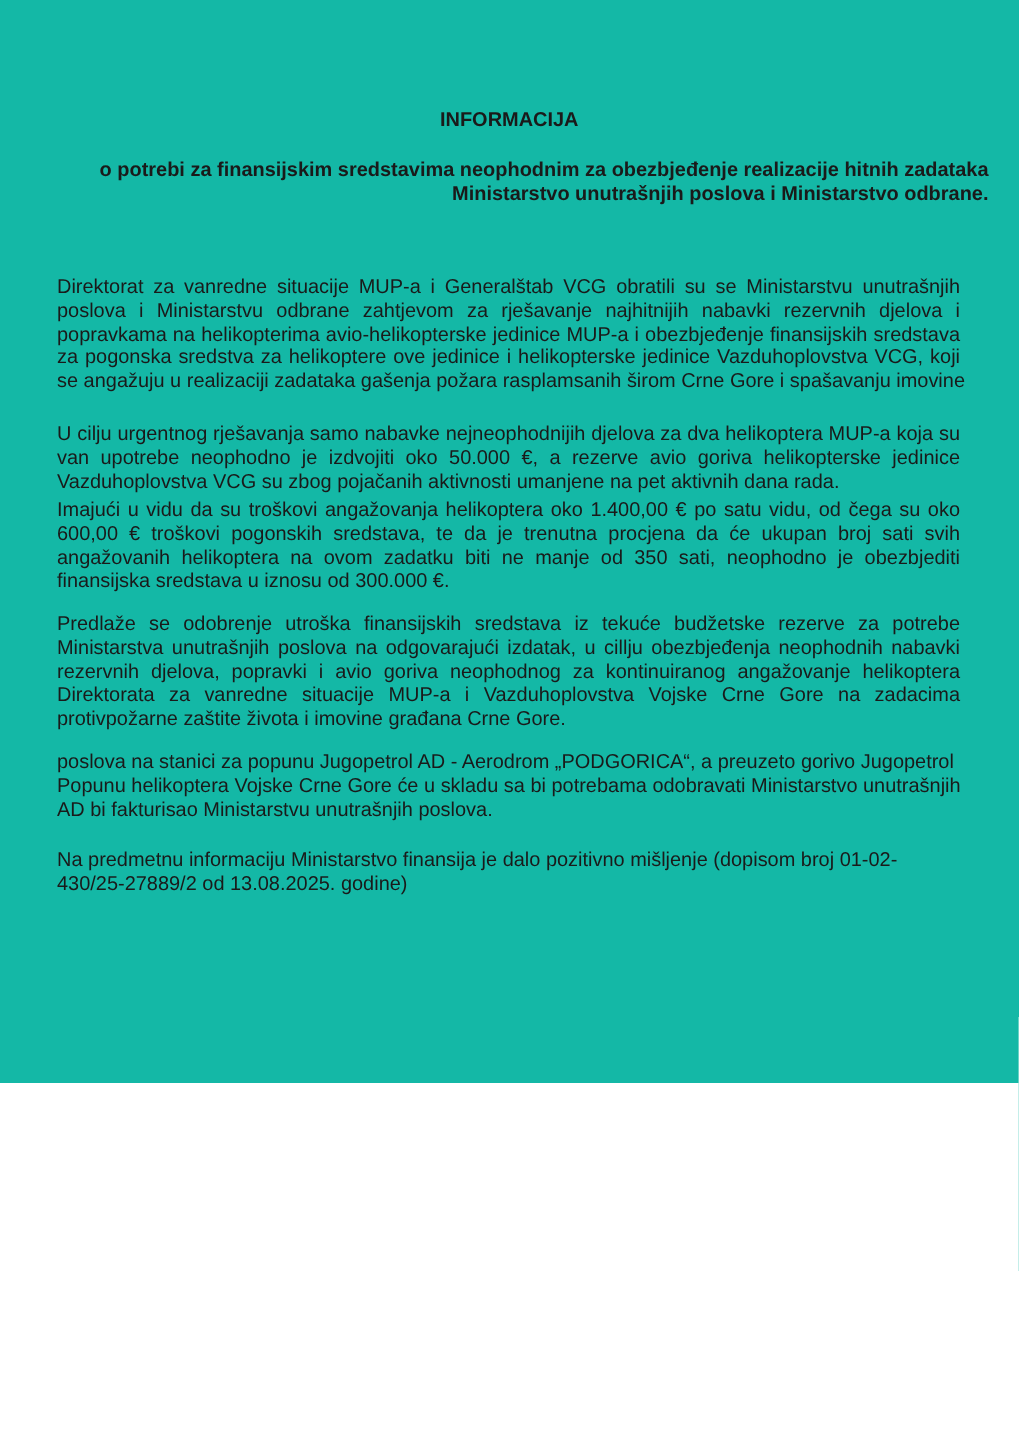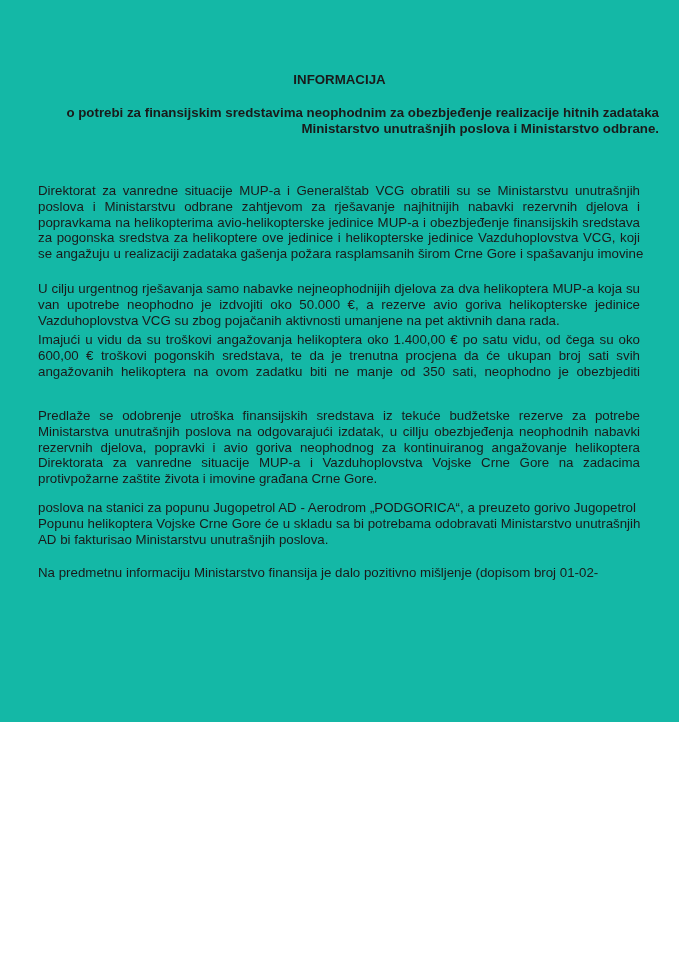--- a/index.html
+++ b/index.html
@@ -43,32 +43,34 @@
   <div class="para" id="p2">
     <span class="ln">U cilju urgentnog rješavanja samo nabavke nejneophodnijih djelova za dva helikoptera MUP-a koja su</span>
     <span class="ln">van upotrebe neophodno je izdvojiti oko 50.000 €, a rezerve avio goriva helikopterske jedinice</span>
     <span class="ln last">Vazduhoplovstva VCG su zbog pojačanih aktivnosti umanjene na pet aktivnih dana rada.</span>
   </div>
 
   <div class="para" id="p3">
     <span class="ln">Imajući u vidu da su troškovi angažovanja helikoptera oko 1.400,00 € po satu vidu, od čega su oko</span>
     <span class="ln">600,00 € troškovi pogonskih sredstava, te da je trenutna procjena da će ukupan broj sati svih</span>
     <span class="ln">angažovanih helikoptera na ovom zadatku biti ne manje od 350 sati, neophodno je obezbjediti</span>
+    <span class="ln last">finansijska sredstava u iznosu od 300.000 €.</span>
   </div>
 
   <div class="para" id="p4">
     <span class="ln">Predlaže se odobrenje utroška finansijskih sredstava iz tekuće budžetske rezerve za potrebe</span>
     <span class="ln">Ministarstva unutrašnjih poslova na odgovarajući izdatak, u cillju obezbjeđenja neophodnih nabavki</span>
     <span class="ln">rezervnih djelova, popravki i avio goriva neophodnog za kontinuiranog angažovanje helikoptera</span>
     <span class="ln">Direktorata za vanredne situacije MUP-a i Vazduhoplovstva Vojske Crne Gore na zadacima</span>
     <span class="ln last">protivpožarne zaštite života i imovine građana Crne Gore.</span>
   </div>
 
   <div class="para" id="p5">
     <span class="ln last">poslova na stanici za popunu Jugopetrol AD - Aerodrom „PODGORICA“, a preuzeto gorivo Jugopetrol</span>
     <span class="ln last">Popunu helikoptera Vojske Crne Gore će u skladu sa bi potrebama odobravati Ministarstvo unutrašnjih</span>
     <span class="ln last">AD bi fakturisao Ministarstvu unutrašnjih poslova.</span>
   </div>
 
   <div class="para" id="p6">
     <span class="ln last">Na predmetnu informaciju Ministarstvo finansija je dalo pozitivno mišljenje (dopisom broj 01-02-</span>
+    <span class="ln last">430/25-27889/2 od 13.08.2025. godine)</span>
   </div>
 </div>
 
 </body></html>

